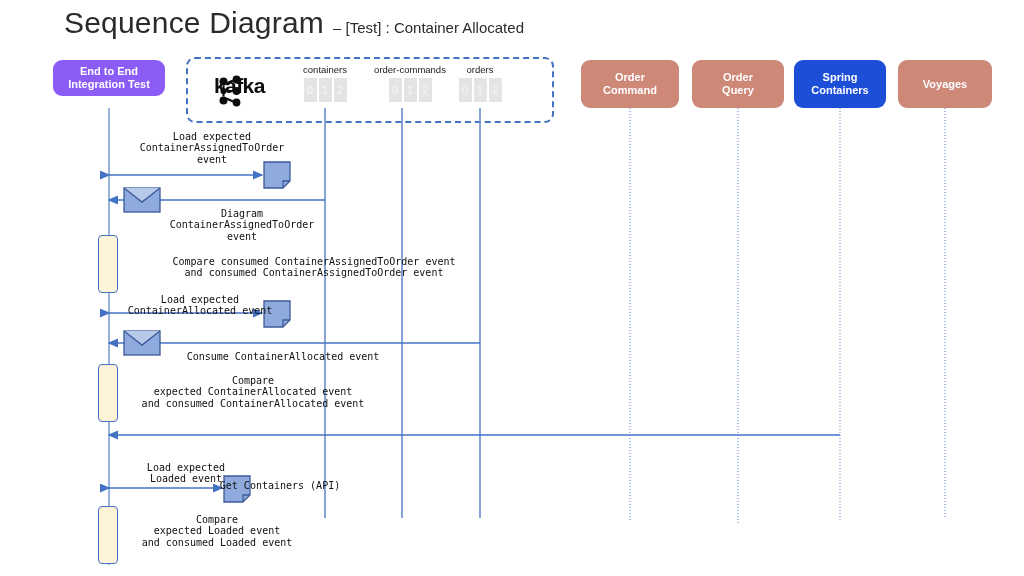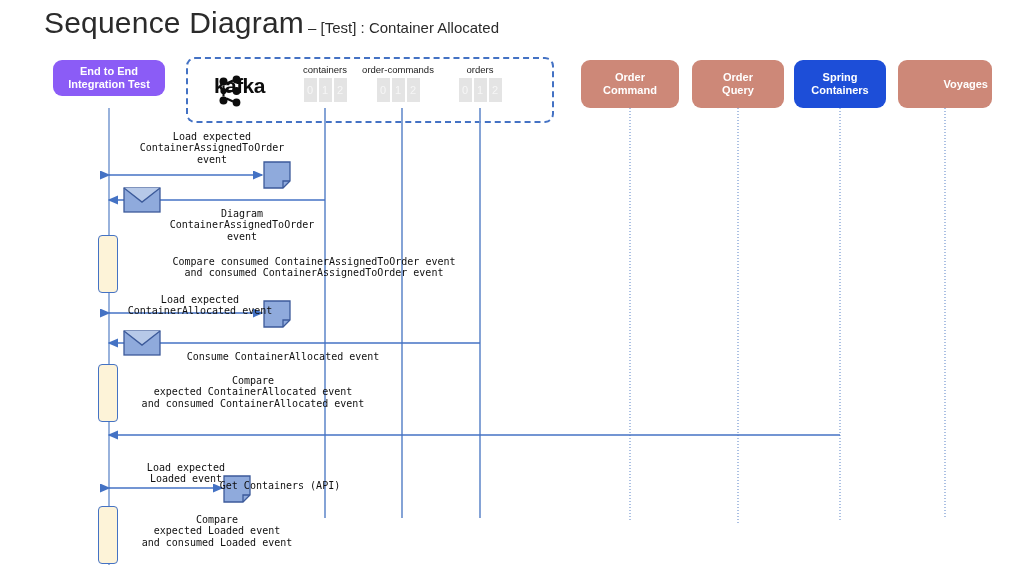--- a/index.html
+++ b/index.html
@@ -1,22 +1,22 @@
 <!DOCTYPE html>
 <html><head>
 <meta charset="utf-8">
 <style>
   html,body{margin:0;padding:0;background:#ffffff;}
   body{width:1024px;height:576px;position:relative;overflow:hidden;
        font-family:"Liberation Sans",sans-serif;color:#1a1a1a;}
 
   
   #title-bar{position:absolute;left:44px;top:6px;white-space:nowrap;}
-  #title-main{font-size:30px;font-weight:400;letter-spacing:.2px;color:#2b2b2b;}
-  #title-sub{font-size:15px;font-weight:400;color:#2b2b2b;margin-left:4px;}
+  #title-main{font-size:30px;font-weight:400;letter-spacing:.2px;color:#2b2b2b;margin-left:20px;}
+  #title-sub{font-size:15px;font-weight:400;color:#2b2b2b;margin-left:9px;}
 
   
   #stage{position:absolute;left:0;top:0;width:1024px;height:576px;}
   #stage svg{position:absolute;left:0;top:0;}
 
   
   .actor{position:absolute;background:#cd8878;border-radius:9px;
          display:flex;align-items:center;justify-content:center;
          color:#ffffff;font-size:11px;line-height:13px;font-weight:700;
          text-align:center;box-sizing:border-box;padding:2px 4px;}
@@ -103,34 +103,34 @@
 Command</span>
       </div>
       <div class="actor" style="left: 692px; top: 60px; width: 92px; height: 48px; background: rgb(205, 136, 120); color: rgb(255, 255, 255);">
         <span style="white-space: pre-line;">Order
 Query</span>
       </div>
       <div class="actor" style="left: 794px; top: 60px; width: 92px; height: 48px; background: #1d4ed8; color: rgb(255, 255, 255);">
         <span style="white-space: pre-line;">Spring
 Containers</span>
       </div>
-      <div class="actor" style="left: 898px; top: 60px; width: 94px; height: 48px; background: rgb(205, 136, 120); color: rgb(255, 255, 255); justify-content: flex-end;">
+      <div class="actor" style="left: 898px; top: 60px; width: 94px; height: 48px; background: rgb(205, 136, 120); color: rgb(255, 255, 255);">
         <span style="white-space: pre-line;">Voyages</span>
       </div>
     </div>
   <div id="topics-layer">
       <div class="topic" style="left: 277px; top: 64px; width: 96px;">
         <div class="topic-name">containers</div>
         <div class="parts">
           <div class="part" style="background: rgb(228, 228, 228); color: rgb(246, 246, 246);">0</div>
           <div class="part" style="background: rgb(228, 228, 228); color: rgb(246, 246, 246);">1</div>
           <div class="part" style="background: rgb(228, 228, 228); color: rgb(246, 246, 246);">2</div>
         </div>
       </div>
-      <div class="topic" style="left: 350px; top: 64px; width: 96px;">
+      <div class="topic" style="left: 362px; top: 64px; width: 96px;">
         <div class="topic-name">order-commands</div>
         <div class="parts">
           <div class="part" style="background: rgb(228, 228, 228); color: rgb(246, 246, 246);">0</div>
           <div class="part" style="background: rgb(228, 228, 228); color: rgb(246, 246, 246);">1</div>
           <div class="part" style="background: rgb(228, 228, 228); color: rgb(246, 246, 246);">2</div>
         </div>
       </div>
       <div class="topic" style="left: 432px; top: 64px; width: 96px;">
         <div class="topic-name">orders</div>
         <div class="parts">

